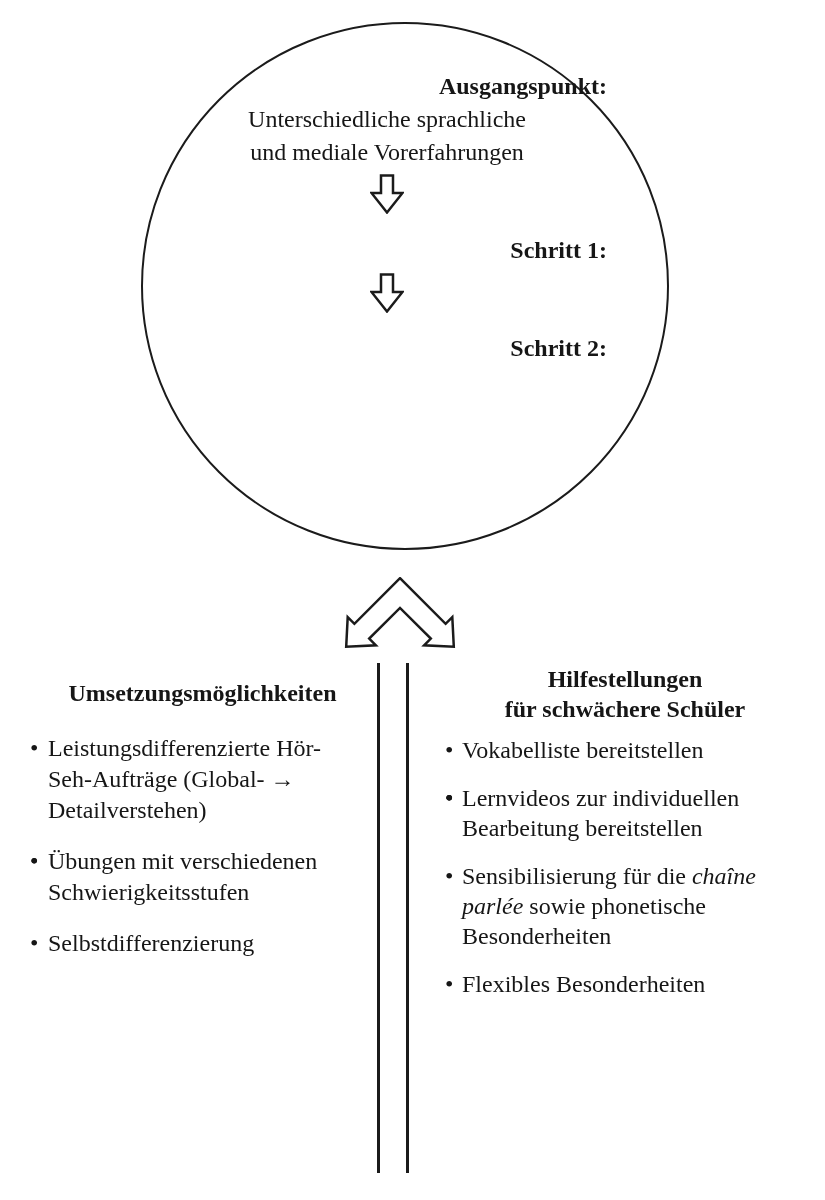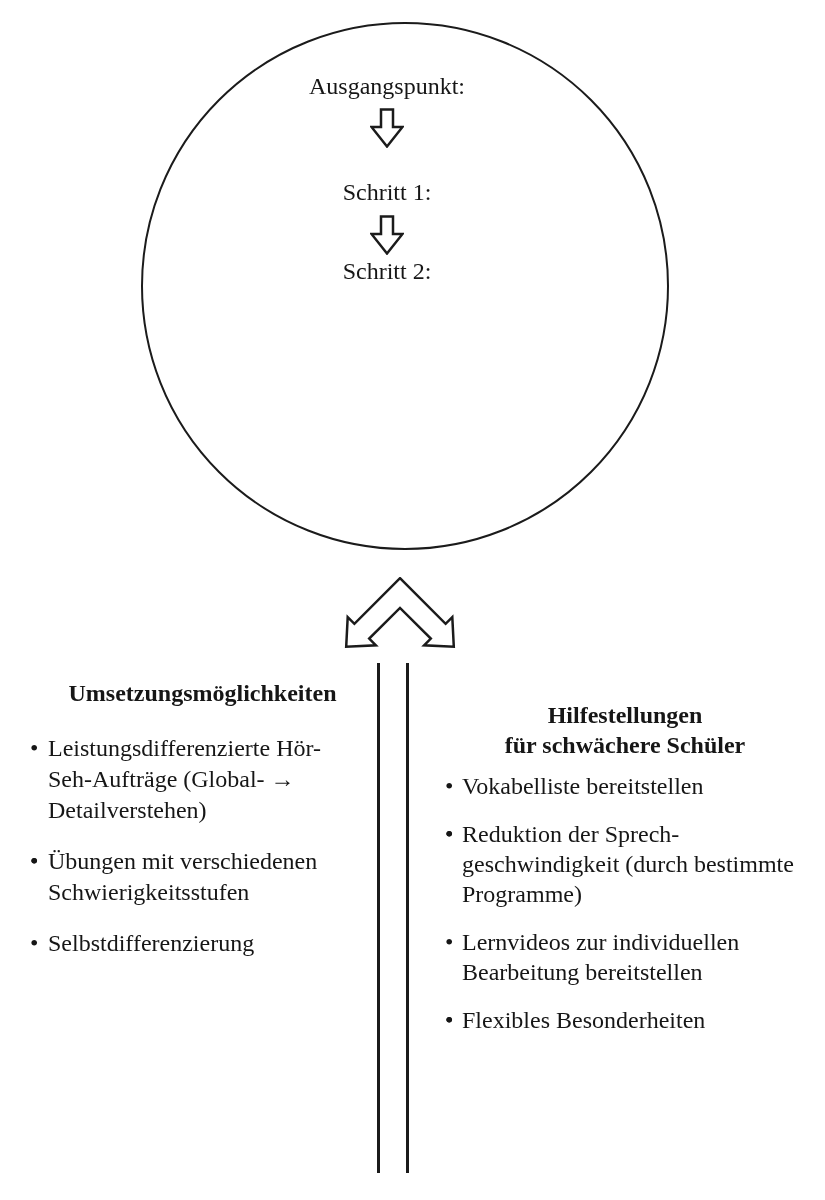--- a/index.html
+++ b/index.html
@@ -28,45 +28,45 @@
   
   .circle-content {
     position: absolute;
     left: 167px;
     top: 70px;
     width: 440px;
     text-align: center;
     font-size: 24px;
     line-height: 33px;
   }
-  .c-heading { font-weight: normal; }
+  .c-heading { font-weight: bold; text-align: right; }
   .c-body { white-space: pre-line; }
   .down-arrow { display: block; margin: 5px auto 0 auto; }
   .down-arrow.a2 { margin-top: 6px; }
-  .c-heading.h2 { margin-top: 28px; }
-  .c-heading.h3 { margin-top: 0; }
+  .c-heading.h2 { margin-top: 20px; }
+  .c-heading.h3 { margin-top: 19px; }
 
   
   .split-arrow { position: absolute; left: 343px; top: 577px; }
 
   
   .vline {
     position: absolute;
     top: 663px;
     width: 3px;
     height: 510px;
     background: #1b1b1b;
   }
   .vline.left  { left: 377px; }
   .vline.right { left: 406px; }
 
   
   .col { position: absolute; font-size: 24px; }
   .col-left  { left: 30px;  top: 678px; width: 345px; line-height: 31px; }
-  .col-right { left: 445px; top: 700px; width: 360px; line-height: 30px; }
+  .col-right { left: 445px; top: 664px; width: 360px; line-height: 30px; }
 
   .col-title {
     font-weight: bold;
     text-align: center;
     white-space: pre-line;
   }
   .col-left  .col-title { margin-bottom: 24px; }
   .col-right .col-title { margin-bottom: 11px; }
 
   .bullet-item { position: relative; }
@@ -79,20 +79,22 @@
 </style>
 </head>
 <body>
 
 <div class="page">
 
   <div class="circle"></div>
 
   <div class="circle-content">
     <div class="c-heading h1">Ausgangspunkt:</div>
+    <div class="c-body">Unterschiedliche sprachliche
+und mediale Vorerfahrungen</div>
 
     <svg class="down-arrow a1" width="34" height="40" viewBox="0 0 34 40">
       <polygon points="11,1.5 23,1.5 23,19 32.5,19 17,38.5 1.5,19 11,19" fill="#ffffff" stroke="#1b1b1b" stroke-width="2.5" stroke-linejoin="miter"></polygon>
     </svg>
 
     <div class="c-heading h2">Schritt 1:</div>
 
     <svg class="down-arrow a2" width="34" height="40" viewBox="0 0 34 40">
       <polygon points="11,1.5 23,1.5 23,19 32.5,19 17,38.5 1.5,19 11,19" fill="#ffffff" stroke="#1b1b1b" stroke-width="2.5" stroke-linejoin="miter"></polygon>
     </svg>
@@ -122,23 +124,23 @@
         <div class="bullet-item"><span class="dot">•</span><span class="itext"><span>Selbstdifferenzierung</span></span></div>
       </div>
   </div>
 
   <div class="col col-right">
     <div class="col-title">Hilfestellungen
 für schwächere Schüler</div>
     <div class="bullets">
         <div class="bullet-item"><span class="dot">•</span><span class="itext"><span>Vokabelliste bereitstellen</span></span></div>
         <div class="bullet-item"><span class="dot">•</span></div>
-        <div class="bullet-item"><span class="dot">•</span><span class="itext"><span>Reduktion der Sprech-
-geschwindigkeit (durch bestimmte
-Programme)</span></span></div>
+        <div class="bullet-item"><span class="dot">•</span></div>
         <div class="bullet-item"><span class="dot">•</span><span class="itext"><span>Lernvideos zur individuellen
 Bearbeitung bereitstellen</span></span></div>
-        <div class="bullet-item"><span class="dot">•</span></div>
+        <div class="bullet-item"><span class="dot">•</span><span class="itext"><span>Sensibilisierung für die </span><em>chaîne
+parlée</em><span> sowie phonetische
+Besonderheiten</span></span></div>
         <div class="bullet-item"><span class="dot">•</span><span class="itext"><span>Flexibles Besonderheiten</span></span></div>
       </div>
   </div>
 
 </div>
 
 </body></html>

